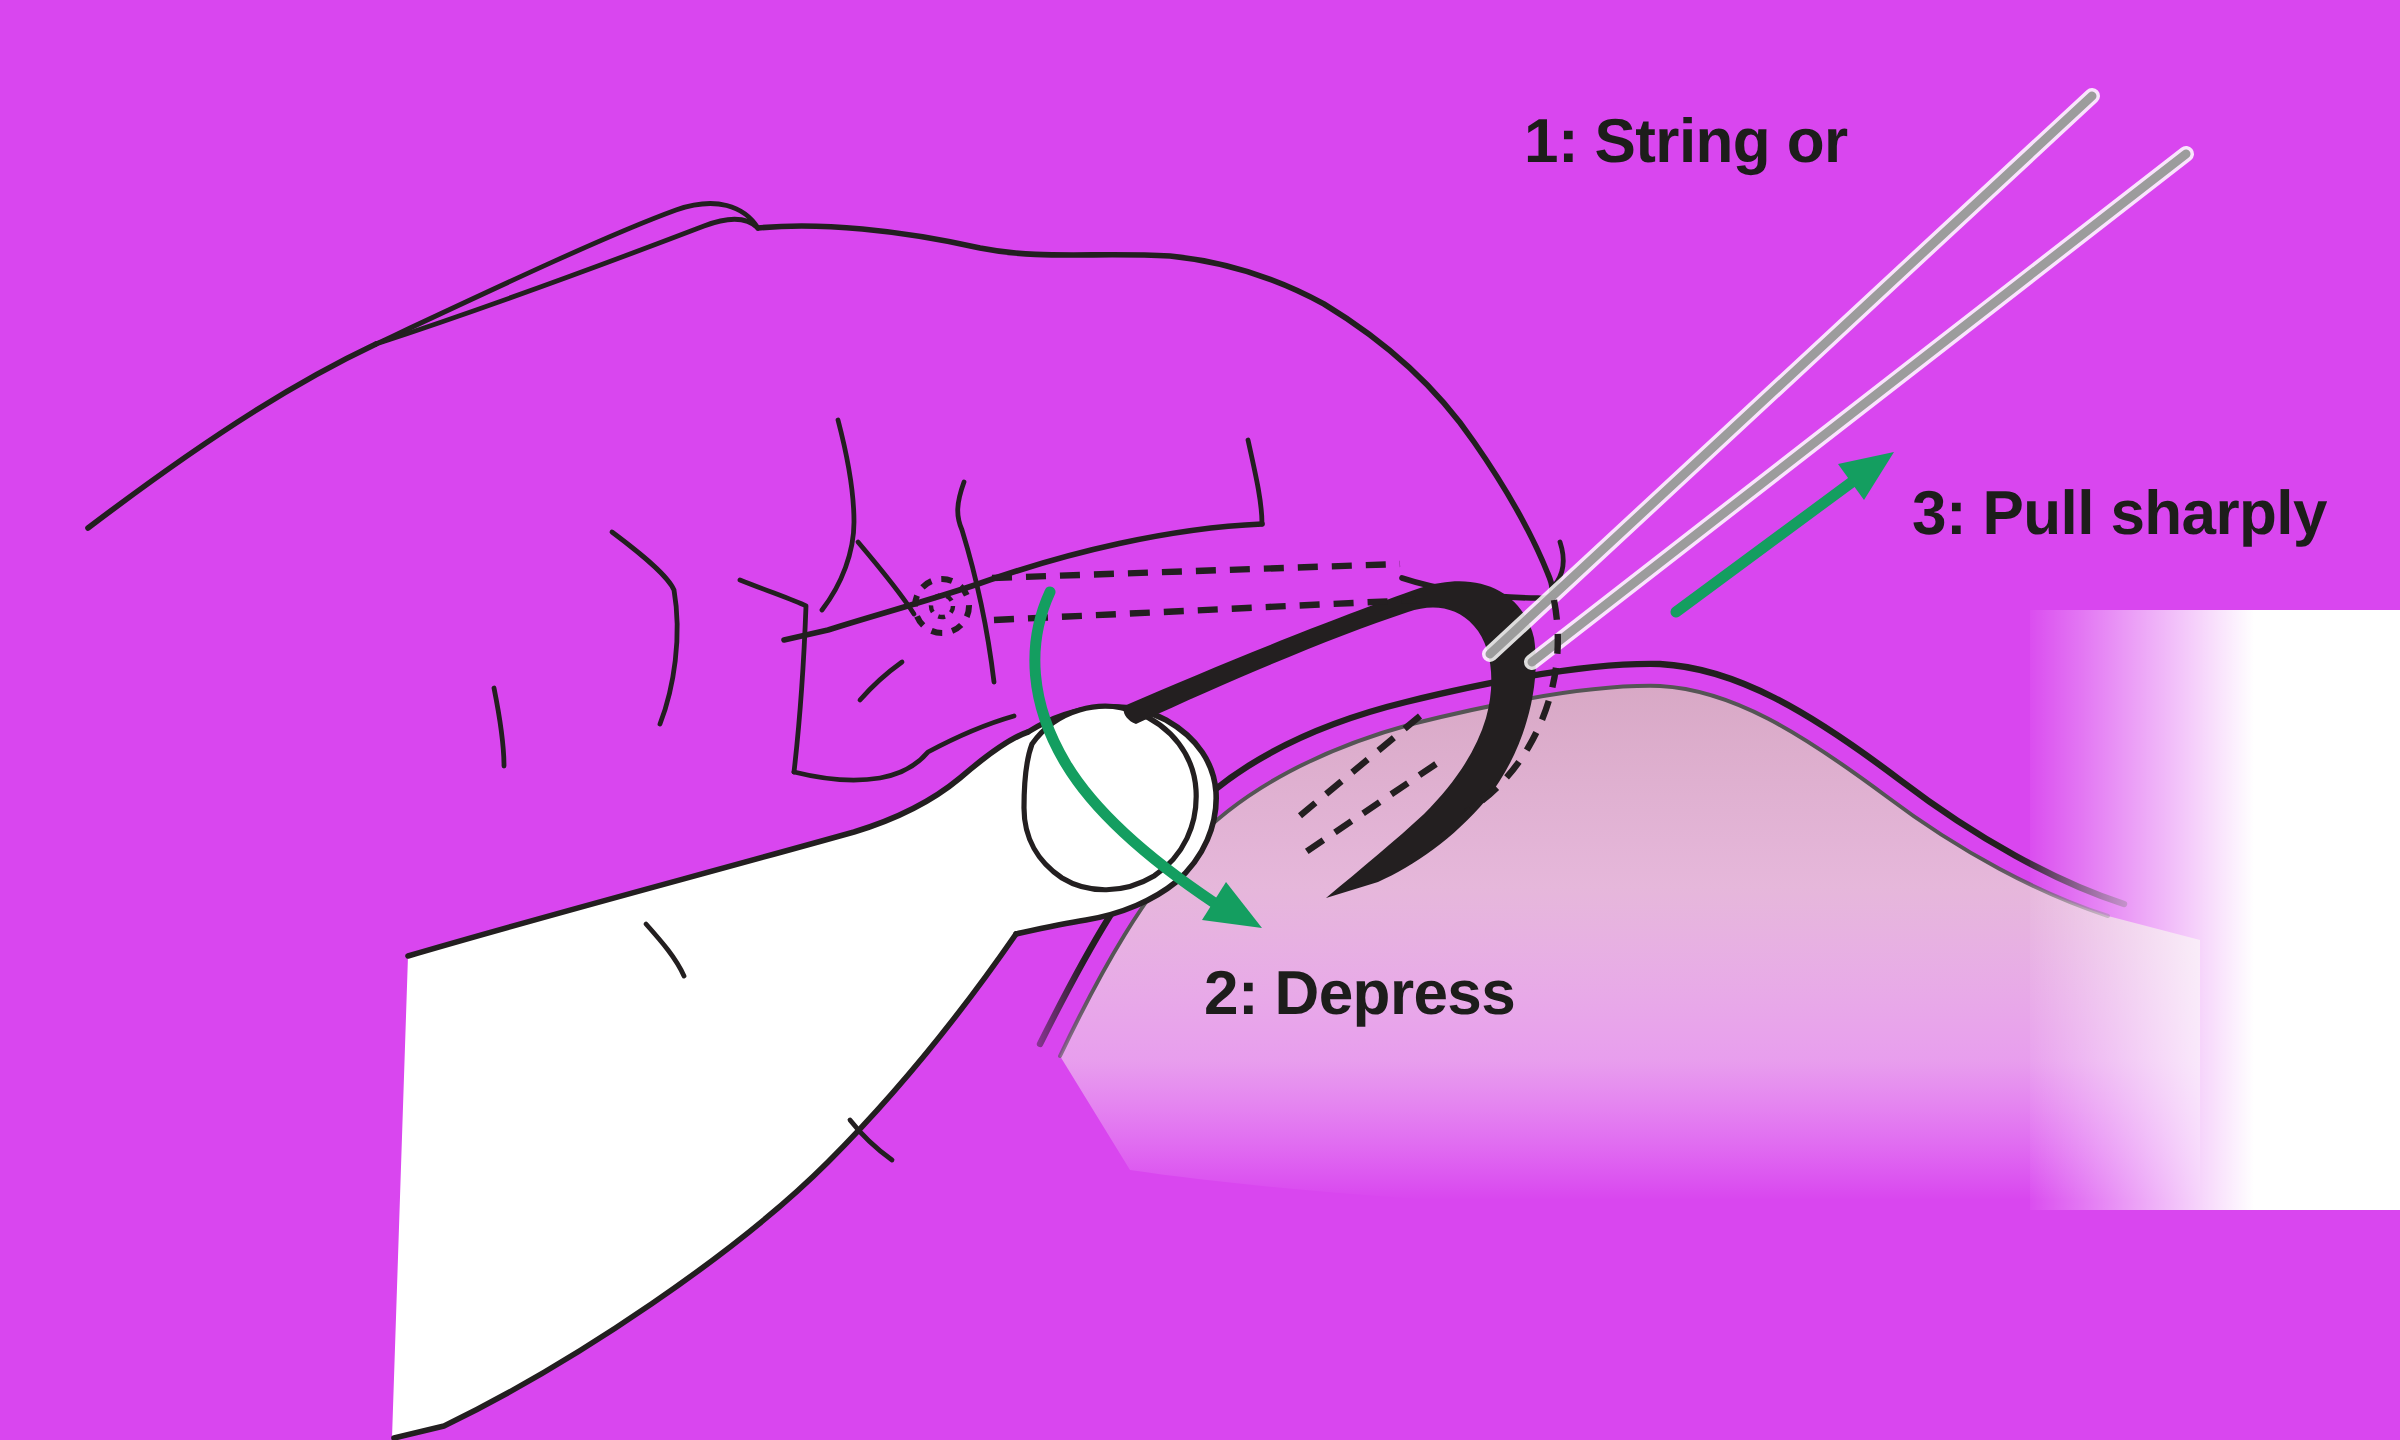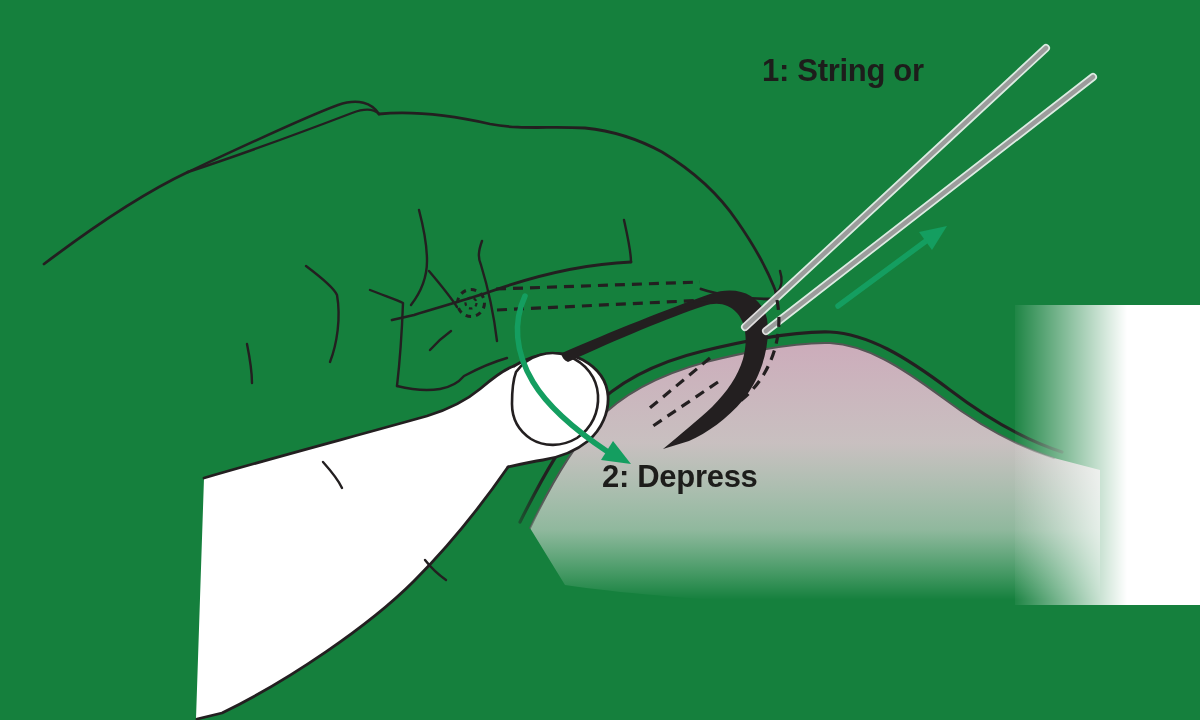--- a/index.html
+++ b/index.html
@@ -3,21 +3,21 @@
 <meta charset="utf-8">
 <style>
   :root{
     --outline-black:#231f20;
     --arrow-green:#149e60;
     --string-gray:#9c9c9c;
     --label-text:#1d1d1b;
   }
   html,body{margin:0;padding:0;background:#fff;}
   .stage{
-    position:relative;width:1200px;height:720px;background:#15803d;overflow:hidden;
+    position:relative;width:1200px;height:720px;background:#d946ef;overflow:hidden;
     font-family:"Liberation Sans", sans-serif;
   }
   .stage svg{position:absolute;left:0;top:0;}
   .lbl{
     position:absolute;font-size:31px;font-weight:600;letter-spacing:-0.3px;
     color:var(--label-text);line-height:41px;white-space:nowrap;
   }
   .lbl .indent{display:block;padding-left:30px;}
   .ln{fill:none;stroke:var(--outline-black);stroke-width:2.8;stroke-linecap:round;stroke-linejoin:round;}
   .lnthin{fill:none;stroke:var(--outline-black);stroke-width:2.4;stroke-linecap:round;stroke-linejoin:round;}
@@ -140,18 +140,21 @@
       <polygon class="greenfill" points="947,226 932,250 919,232"></polygon>
     </g>
 
     <rect x="1015" y="305" width="185" height="300" fill="url(#fadeRight)"></rect>
   </svg>
 
   <div class="lbl" style="left:762px;top:50px;">
     <span>1: String or</span>
   </div>
 
+  <div class="lbl" style="left:956px;top:236px;">
+    <span>3: Pull sharply</span>
+  </div>
 
-  <div class="lbl" style="left:602px;top:456px;">
+  <div class="lbl" style="left:602px;top:476px;">
     <span>2: Depress</span>
   </div>
 
 </div>
 
 </body></html>

